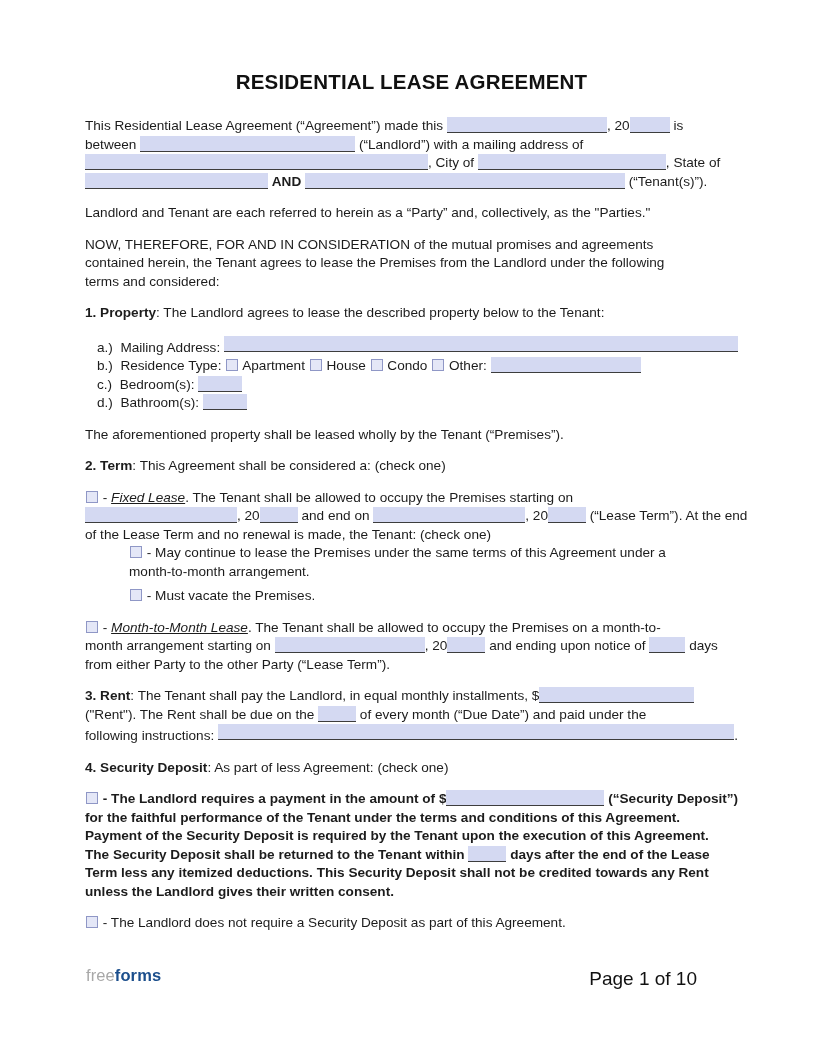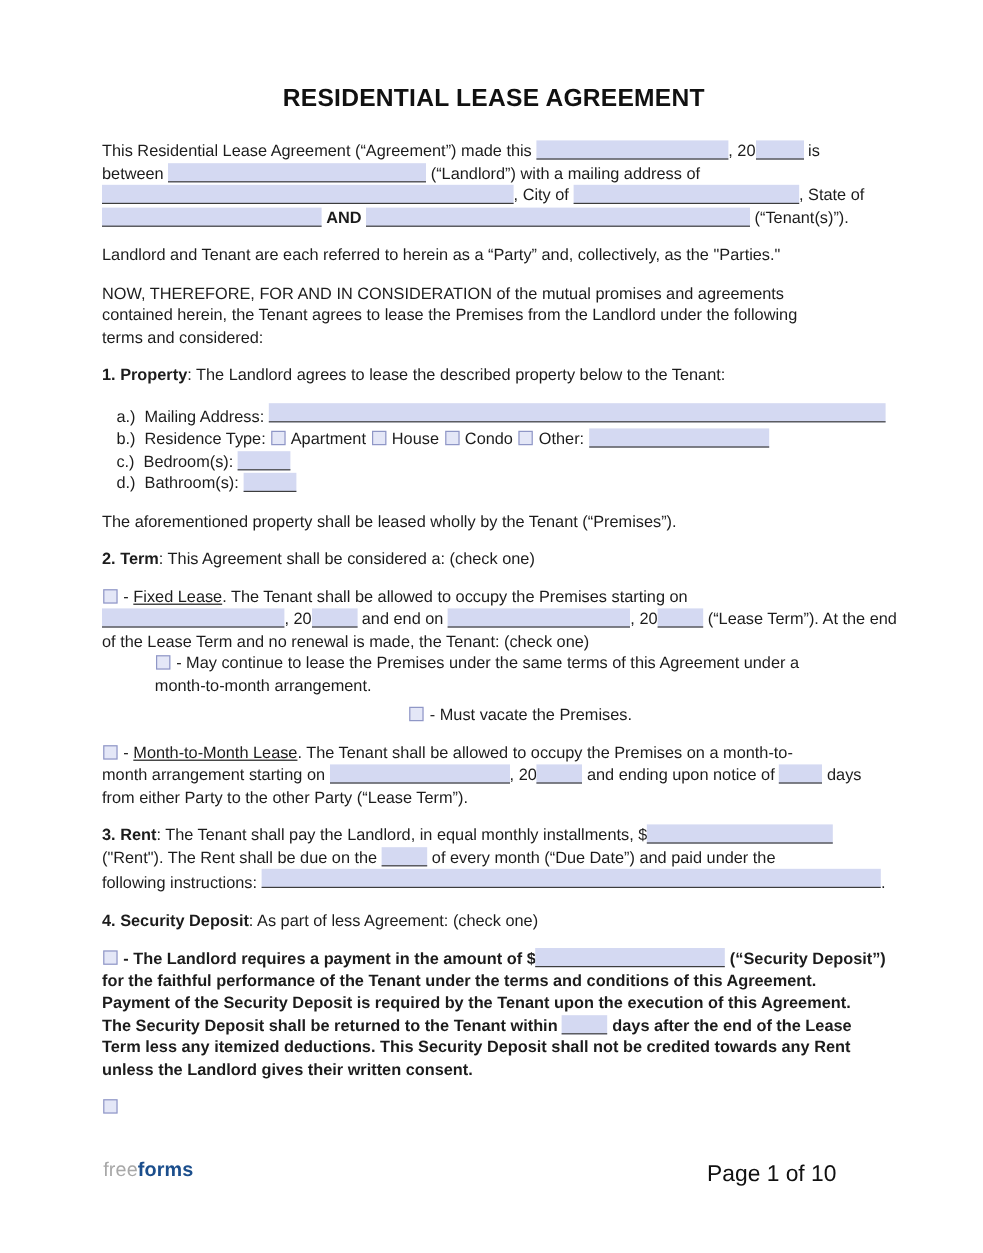--- a/index.html
+++ b/index.html
@@ -27,21 +27,21 @@
     letter-spacing:0.2px;
     color:#111;
     margin:0 0 24px 0;
   }
   .block { margin:0 0 13px 0; }
   .line { white-space:pre; display:block; }
   .line.flexline { display:flex; align-items:baseline; }
   .ind1 { padding-left:12px; }
   .ind2 { padding-left:44px; }
   .b { font-weight:bold; }
-  .iu { text-decoration:underline; }
+  .iu { font-style:italic; text-decoration:underline; }
   .blank {
     display:inline-block;
     height:15px;
     background:var(--field-fill, #d4d9f2);
     border-bottom:1.4px solid var(--field-line, #3d3d3d);
     vertical-align:-3px;
   }
   .blank.grow { flex:1 1 auto; }
   .checkbox {
     display:inline-block;
@@ -102,21 +102,21 @@
         </div>
         <div class="block">
           <div class="line"><span class="b">2. Term</span><span class="t">: This Agreement shall be considered a: (check one)</span></div>
         </div>
         <div class="block" style="margin-top: 5px;">
           <div class="line"><span class="checkbox"></span><span class="t"> - </span><span class="iu">Fixed Lease</span><span class="t">. The Tenant shall be allowed to occupy the Premises starting on</span></div>
           <div class="line"><span class="blank" style="width: 152px;"></span><span class="t">, 20</span><span class="blank" style="width: 38px;"></span><span class="t"> and end on </span><span class="blank" style="width: 152px;"></span><span class="t">, 20</span><span class="blank" style="width: 38px;"></span><span class="t"> (“Lease Term”). At the end</span></div>
           <div class="line"><span class="t">of the Lease Term and no renewal is made, the Tenant: (check one)</span></div>
           <div class="line ind2"><span class="checkbox"></span><span class="t"> - May continue to lease the Premises under the same terms of this Agreement under a</span></div>
           <div class="line ind2"><span class="t">month-to-month arrangement.</span></div>
-          <div class="line ind2" style="margin-top: 6px; text-align: center;"><span class="checkbox"></span><span class="t"> - Must vacate the Premises.</span></div>
+          <div class="line ind2" style="margin-top: 6px;"><span class="checkbox"></span><span class="t"> - Must vacate the Premises.</span></div>
         </div>
         <div class="block">
           <div class="line"><span class="checkbox"></span><span class="t"> - </span><span class="iu">Month-to-Month Lease</span><span class="t">. The Tenant shall be allowed to occupy the Premises on a month-to-</span></div>
           <div class="line"><span class="t">month arrangement starting on </span><span class="blank" style="width: 150px;"></span><span class="t">, 20</span><span class="blank" style="width: 38px;"></span><span class="t"> and ending upon notice of </span><span class="blank" style="width: 36px;"></span><span class="t"> days</span></div>
           <div class="line"><span class="t">from either Party to the other Party (“Lease Term”).</span></div>
         </div>
         <div class="block">
           <div class="line"><span class="b">3. Rent</span><span class="t">: The Tenant shall pay the Landlord, in equal monthly installments, $</span><span class="blank" style="width: 155px;"></span></div>
           <div class="line"><span class="t">("Rent"). The Rent shall be due on the </span><span class="blank" style="width: 38px;"></span><span class="t"> of every month (“Due Date”) and paid under the</span></div>
           <div class="line flexline"><span class="t">following instructions: </span><span class="blank grow" style="width: 480px;"></span><span class="t">.</span></div>
@@ -126,21 +126,21 @@
         </div>
         <div class="block" style="margin-top: 5px; font-weight: bold;">
           <div class="line"><span class="checkbox"></span><span class="t"> - The Landlord requires a payment in the amount of $</span><span class="blank" style="width: 158px;"></span><span class="t"> (“Security Deposit”)</span></div>
           <div class="line"><span class="t">for the faithful performance of the Tenant under the terms and conditions of this Agreement.</span></div>
           <div class="line"><span class="t">Payment of the Security Deposit is required by the Tenant upon the execution of this Agreement.</span></div>
           <div class="line"><span class="t">The Security Deposit shall be returned to the Tenant within </span><span class="blank" style="width: 38px;"></span><span class="t"> days after the end of the Lease</span></div>
           <div class="line"><span class="t">Term less any itemized deductions. This Security Deposit shall not be credited towards any Rent</span></div>
           <div class="line"><span class="t">unless the Landlord gives their written consent.</span></div>
         </div>
         <div class="block" style="margin-top: 8px;">
-          <div class="line"><span class="checkbox"></span></div>
+          <div class="line"><span class="checkbox"></span><span class="t"> - The Landlord does not require a Security Deposit as part of this Agreement.</span></div>
         </div>
       </div>
   </div>
 
   <div class="footer-logo"><span class="logo-free">free</span><span class="logo-forms">forms</span></div>
 
   <div class="page-number">Page 1 of 10</div>
 </div>
 
 </body></html>

